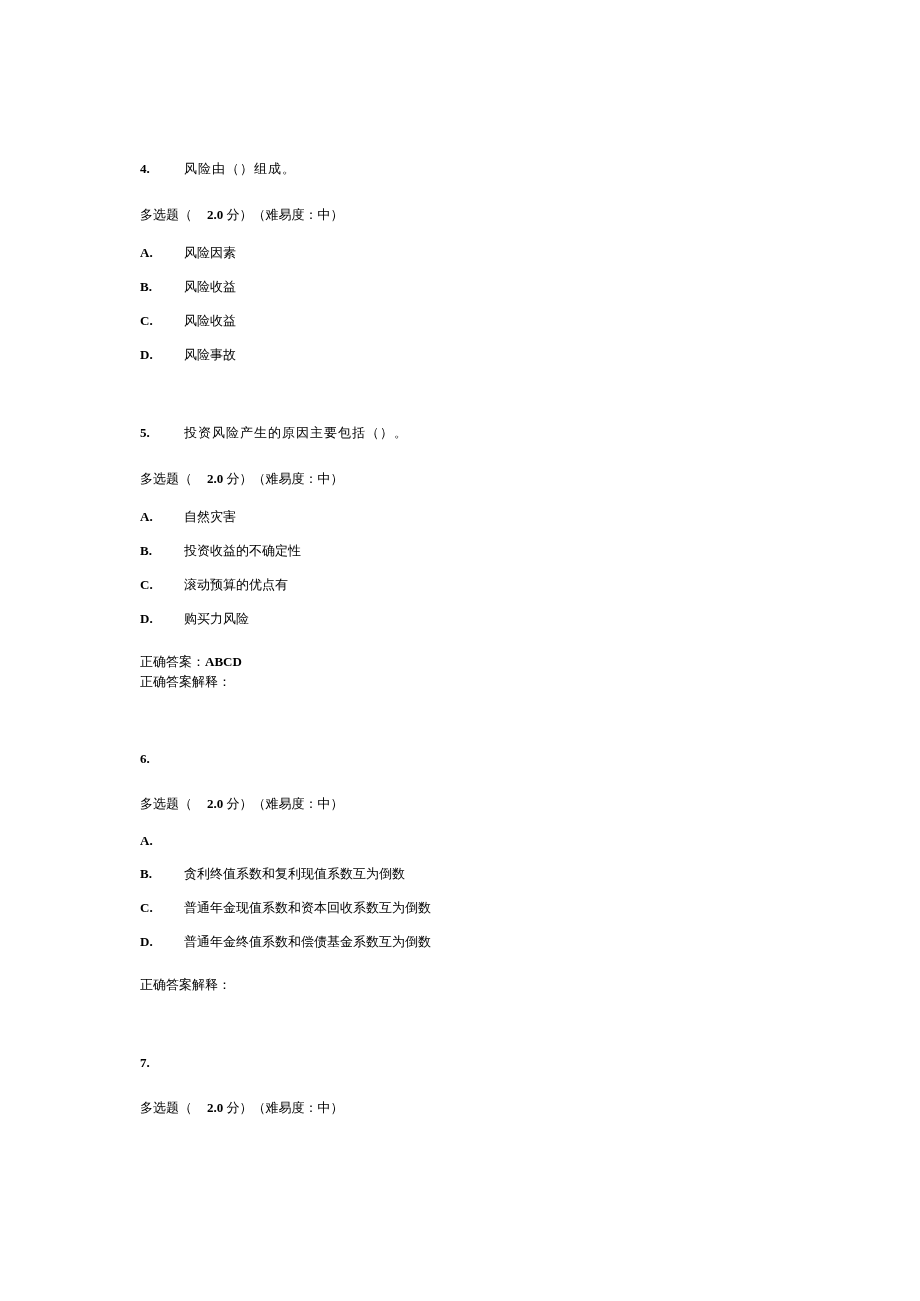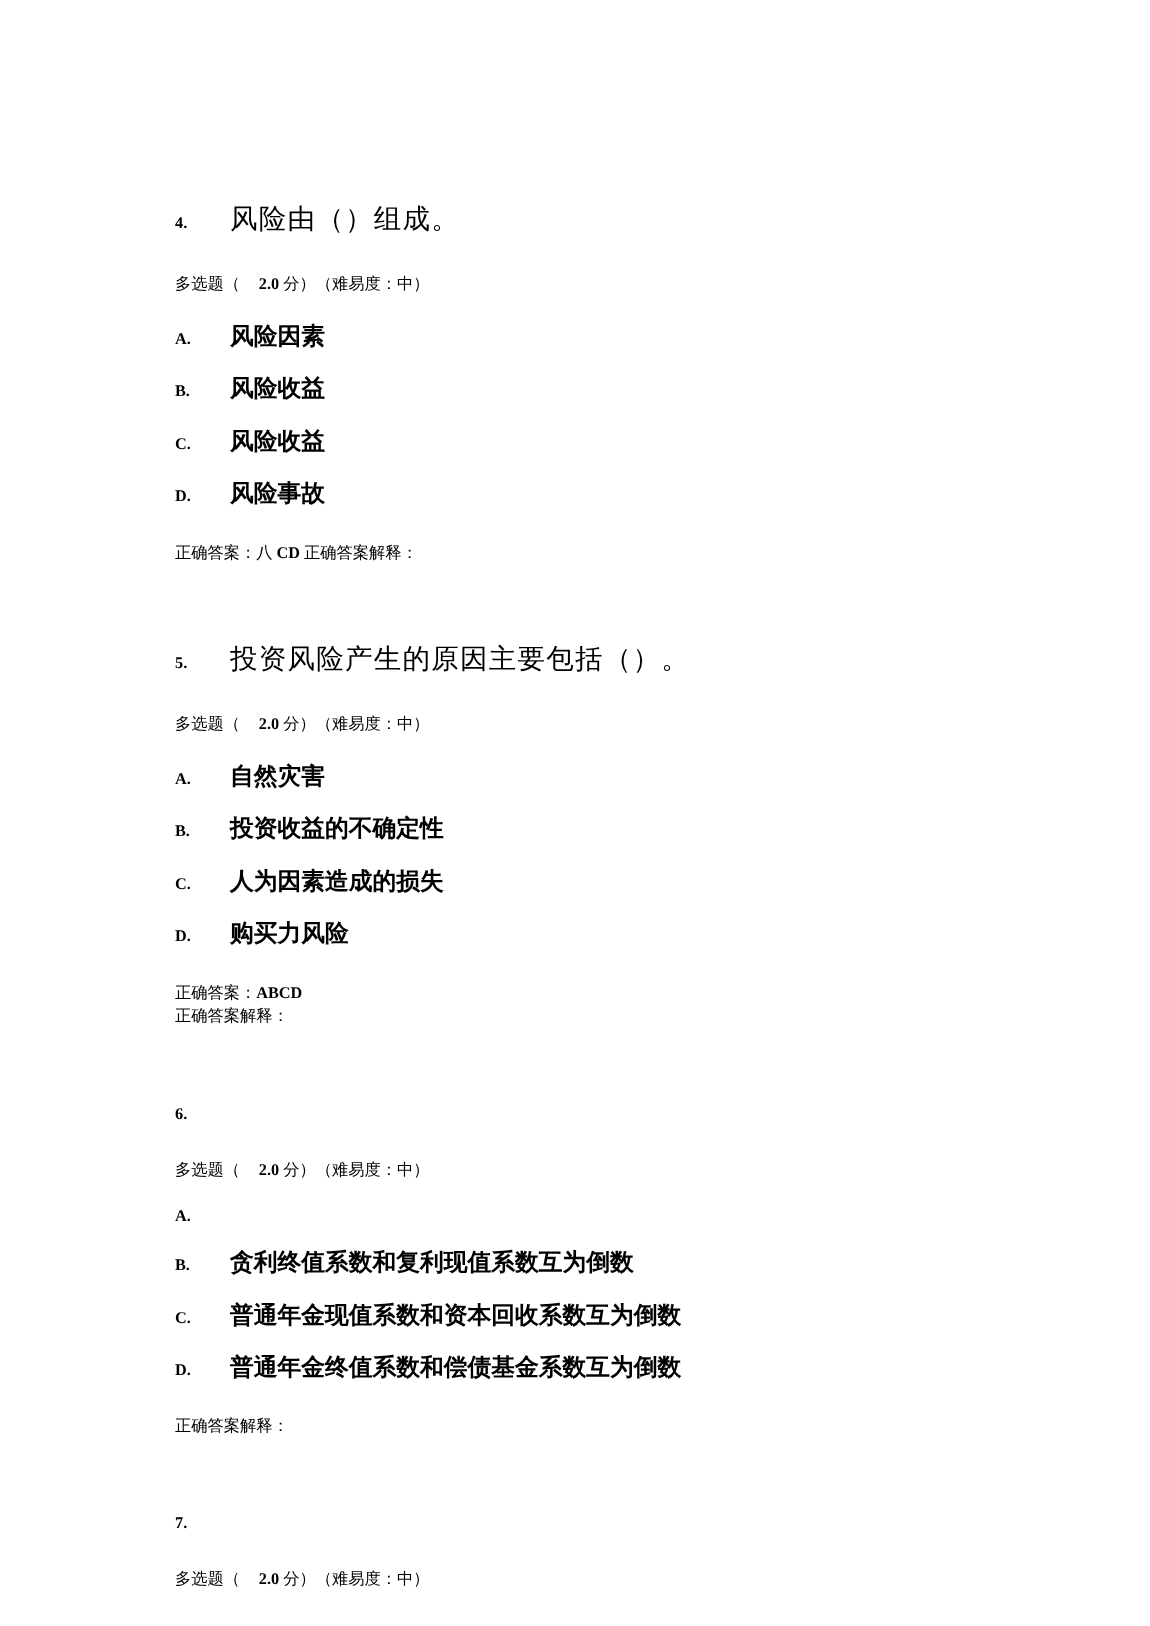--- a/index.html
+++ b/index.html
@@ -23,21 +23,21 @@
     align-items: baseline;
     margin-bottom: 28px;
   }
   .q-num {
     font-size: 13px;
     font-weight: bold;
     width: 44px;
     flex-shrink: 0;
   }
   .q-title {
-    font-size: 22px;
+    font-size: 13px;
     font-family: Liberation Serif, serif;
     letter-spacing: 1px;
   }
   .q-meta {
     font-size: 13px;
     margin-bottom: 20px;
   }
   .q-meta .bold {
     font-weight: bold;
     margin-left: 15px;
@@ -47,22 +47,21 @@
     align-items: baseline;
     margin-bottom: 16px;
   }
   .opt-letter {
     font-size: 13px;
     font-weight: bold;
     width: 44px;
     flex-shrink: 0;
   }
   .opt-text {
-    font-size: 19px;
-    font-weight: bold;
+    font-size: 13px;
   }
   .answer {
     font-size: 13px;
     margin-top: 24px;
     line-height: 1.5;
   }
   .answer .bold {
     font-weight: bold;
   }
 </style>
@@ -88,44 +87,41 @@
       <span class="opt-text">风险收益</span>
     </div>
     <div class="option-row">
       <span class="opt-letter">C.</span>
       <span class="opt-text">风险收益</span>
     </div>
     <div class="option-row">
       <span class="opt-letter">D.</span>
       <span class="opt-text">风险事故</span>
     </div>
-    <div class="answer">
-      <span>正确答案：八 </span><span class="bold">CD</span><span> 正确答案解释：</span>
-    </div>
   </div>
 
   <div class="question">
     <div class="q-header">
       <span class="q-num">5.</span>
       <span class="q-title">投资风险产生的原因主要包括（）。</span>
     </div>
     <div class="q-meta">
       <span>多选题（</span><span class="bold">2.0</span><span> 分）（难易度：中）</span>
     </div>
     <div class="option-row">
       <span class="opt-letter">A.</span>
       <span class="opt-text">自然灾害</span>
     </div>
     <div class="option-row">
       <span class="opt-letter">B.</span>
       <span class="opt-text">投资收益的不确定性</span>
     </div>
     <div class="option-row">
       <span class="opt-letter">C.</span>
-      <span class="opt-text">人为因素造成的损失</span>
+      <span class="opt-text">滚动预算的优点有</span>
     </div>
     <div class="option-row">
       <span class="opt-letter">D.</span>
       <span class="opt-text">购买力风险</span>
     </div>
     <div class="answer">
       <div><span>正确答案：</span><span class="bold">ABCD</span></div>
       <div>正确答案解释：</div>
     </div>
   </div>

